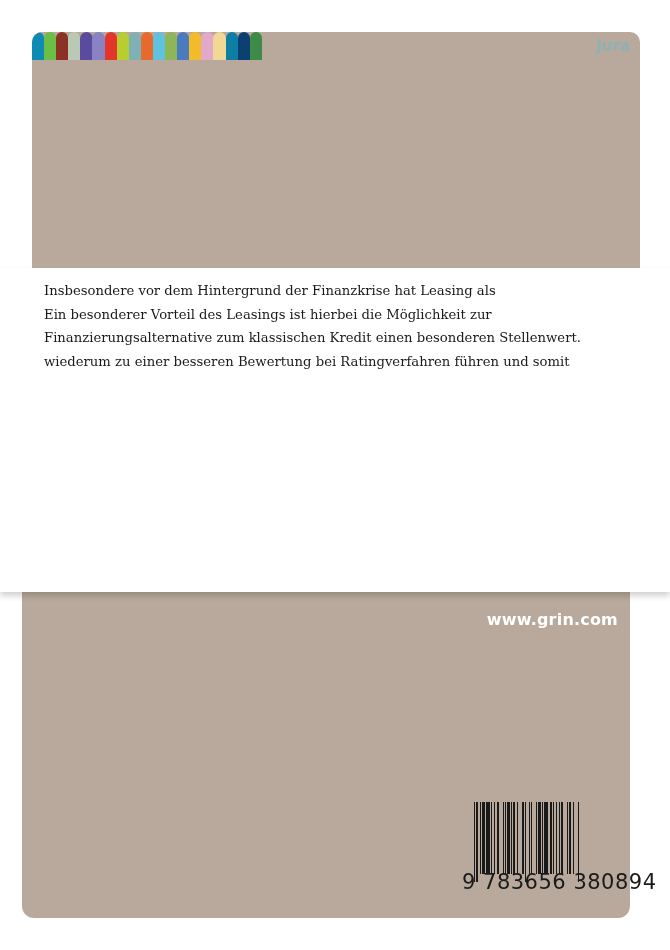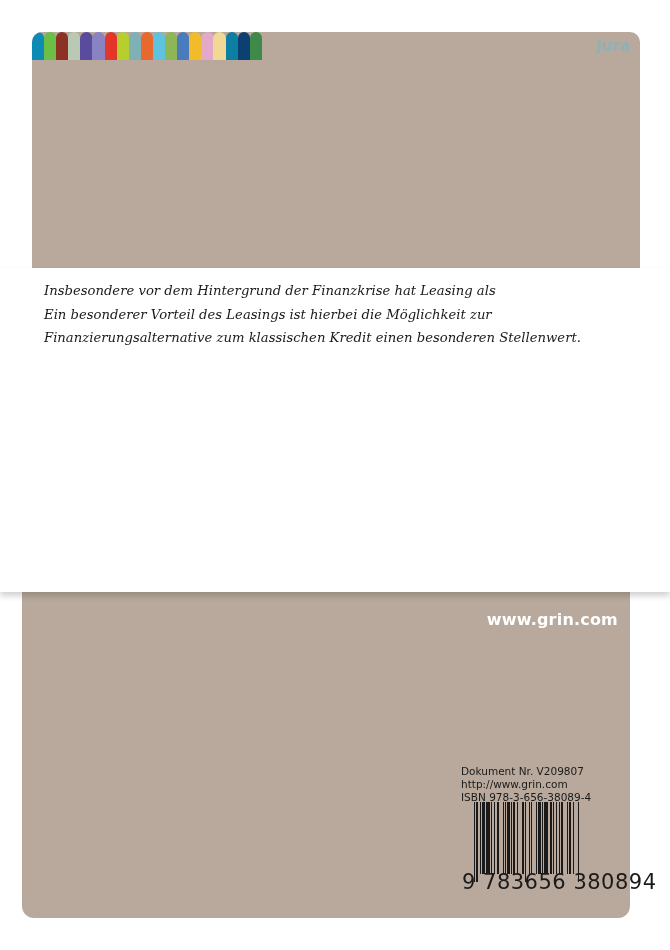--- a/index.html
+++ b/index.html
@@ -5,21 +5,21 @@
   html, body { margin:0; padding:0; background:#ffffff; }
   body { width:670px; height:950px; position:relative; overflow:hidden; font-family:"DejaVu Sans", sans-serif; }
 
   .top-panel { position:absolute; left:32px; top:32px; width:608px; height:236px; background:#b8a99c; border-radius:10px 10px 0 0; overflow:hidden; }
   .tabs { position:absolute; left:0; top:0; height:28px; display:flex; }
   .tab { width:12.2px; height:28px; border-radius:7px 7px 0 0; margin-right:-0.1px; }
   .jura { position:absolute; right:10px; top:5px; font-family:"DejaVu Sans", sans-serif; font-size:15px; font-weight:bold; color:#8fb1b6; }
 
   .white-band { position:absolute; left:0; top:268px; width:670px; height:324px; background:#ffffff; box-shadow:0 4px 6px rgba(0,0,0,0.18); z-index:2; }
   .blurb { position:absolute; left:44px; top:11px; width:600px; font-family:"DejaVu Serif", serif; font-size:13.2px; line-height:23.5px; color:#1a1a1a; }
-  .blurb .line { display:block; white-space:nowrap;font-style:italic; }
+  .blurb .line { display:block; white-space:nowrap; }
 
   .bottom-panel { position:absolute; left:22px; top:592px; width:608px; height:326px; background:#b8a99c; border-radius:0 0 12px 12px; z-index:1; }
   .grin-url { position:absolute; right:12px; top:18px; color:#ffffff; font-family:"DejaVu Sans", sans-serif; font-weight:bold; font-size:16px; letter-spacing:0.2px; }
 
   .meta { position:absolute; left:439px; top:173px; font-family:"DejaVu Sans", sans-serif; font-size:10.5px; line-height:13px; color:#1a1a1a; }
   .meta div { white-space:nowrap; }
   .barcode { position:absolute; left:452px; top:210px; width:148px; height:76px; display:flex; align-items:flex-start; }
   .bar { height:72px; background:#1a1a1a; }
   .bar.long { height:80px; }
   .gap { height:72px; }
@@ -51,30 +51,26 @@
       <div class="tab" style="background: rgb(62, 138, 72);"></div>
     </div>
   <div class="jura">Jura</div>
 </div>
 
 <div class="white-band">
   <div class="blurb">
     <span class="line">Insbesondere vor dem Hintergrund der Finanzkrise hat Leasing als</span>
     <span class="line">Ein besonderer Vorteil des Leasings ist hierbei die Möglichkeit zur</span>
     <span class="line">Finanzierungsalternative zum klassischen Kredit einen besonderen Stellenwert.</span>
+    <span class="line">wiederum zu einer besseren Bewertung bei Ratingverfahren führen und somit</span>
   </div>
 </div>
 
 <div class="bottom-panel">
   <div class="grin-url">www.grin.com</div>
-  <div class="meta">
-    <div>Dokument Nr. V209807</div>
-    <div>http://www.grin.com</div>
-    <div>ISBN 978-3-656-38089-4</div>
-  </div>
   <div class="barcode" id="barcode">
       <div class="bar long" style="width: 1.2px;"></div>
       <div class="gap" style="width: 1.2px;"></div>
       <div class="bar long" style="width: 1.2px;"></div>
       <div class="gap" style="width: 2.4px;"></div>
       <div class="bar" style="width: 1.2px;"></div>
       <div class="gap" style="width: 1.2px;"></div>
       <div class="bar" style="width: 2.4px;"></div>
       <div class="gap" style="width: 1.2px;"></div>
       <div class="bar" style="width: 3.6px;"></div>

